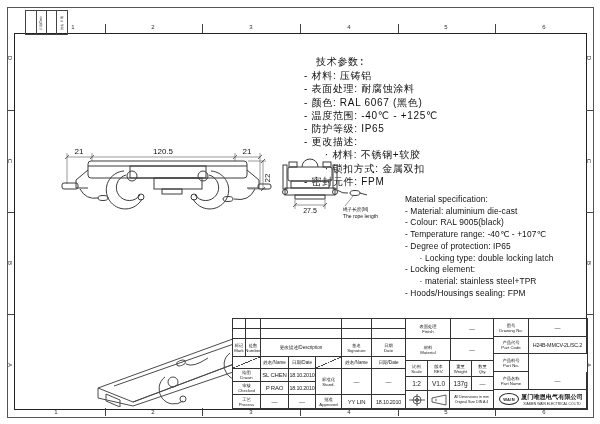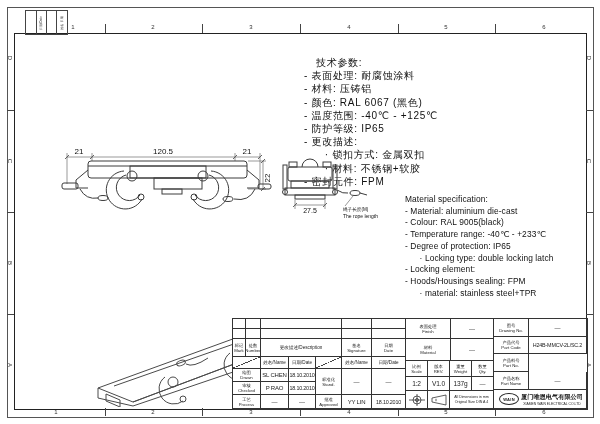--- a/index.html
+++ b/index.html
@@ -13,21 +13,21 @@
   .tick{position:absolute;background:#444;}
   .cstrip{position:absolute;left:25px;top:10px;width:41px;height:23px;border:1px solid #444;}
   .ccell{position:absolute;top:0;height:100%;border-right:1px solid #444;overflow:hidden;
          display:flex;align-items:center;justify-content:center;}
   .ccell span{transform:rotate(-90deg);font-size:3.2px;white-space:nowrap;color:#333;}
   .cnblock{position:absolute;left:304px;top:56px;width:235px;font-size:10px;letter-spacing:0.7px;
            line-height:13.2px;color:#111;}
   .enblock{position:absolute;left:405px;top:194px;width:180px;font-size:8.4px;letter-spacing:0.1px;
            line-height:11.7px;color:#111;}
   .spec-line,.spec-title{white-space:pre;}
-  .cnblock .spec-title{padding-left:12px;}
+  .cnblock .spec-title{padding-left:12px;font-family:Liberation Mono, monospace;}
   .tb{position:absolute;left:232px;top:318px;width:354px;height:90px;border:1px solid #333;background:#fff;}
   .cell{position:absolute;border-right:1px solid #333;border-bottom:1px solid #333;box-sizing:border-box;
         display:flex;align-items:center;justify-content:center;text-align:center;overflow:hidden;color:#222;}
   .lbl{font-size:4.3px;line-height:5px;white-space:pre-line;}
   .lbl2{font-size:4.6px;white-space:nowrap;}
   .val{font-size:6px;letter-spacing:-0.2px;white-space:nowrap;}
   .vbig{font-size:7.5px;}
   .diag{background:linear-gradient(to bottom right,transparent calc(50% - 0.4px),#444 calc(50% - 0.4px),#444 calc(50% + 0.4px),transparent calc(50% + 0.4px));}
   .note2{font-size:3.6px;line-height:4.6px;white-space:pre-line;}
   .logo{width:18px;height:10px;border:1px solid #222;border-radius:50%;display:flex;align-items:center;
@@ -89,41 +89,41 @@
         <span>日期/Date</span>
       </div>
     <div class="ccell" style="left:20px;width:10px"></div>
     <div class="ccell" style="left:30px;width:11px;border-right:none">
         <span>姓名 日期</span>
       </div>
   </div>
 
   <div class="cnblock">
     <div class="spec-title">技术参数:</div>
+    <div class="spec-line">- 材料: 压铸铝</div>
     <div class="spec-line">- 表面处理: 耐腐蚀涂料</div>
-    <div class="spec-line">- 材料: 压铸铝</div>
     <div class="spec-line">- 颜色: RAL 6067 (黑色)</div>
     <div class="spec-line">- 温度范围: -40℃ - +125℃</div>
     <div class="spec-line">- 防护等级: IP65</div>
     <div class="spec-line">- 更改描述:</div>
+    <div class="spec-line">      · 材料: 不锈钢+软胶</div>
     <div class="spec-line">      · 锁扣方式: 金属双扣</div>
-    <div class="spec-line">      · 材料: 不锈钢+软胶</div>
     <div class="spec-line">- 密封元件: FPM</div>
   </div>
 
   <div class="enblock">
     <div class="spec-title">Material specification:</div>
     <div class="spec-line">- Material: aluminium die-cast</div>
     <div class="spec-line">- Colour: RAL 9005(black)</div>
-    <div class="spec-line">- Temperature range: -40℃ - +233℃</div>
+    <div class="spec-line">- Temperature range: -40℃ - +107℃</div>
     <div class="spec-line">- Degree of protection: IP65</div>
     <div class="spec-line">      · Locking type: double locking latch</div>
     <div class="spec-line">- Locking element:</div>
+    <div class="spec-line">      · material: stainless steel+TPR</div>
     <div class="spec-line">- Hoods/Housings sealing: FPM</div>
-    <div class="spec-line">      · material: stainless steel+TPR</div>
   </div>
 
   <svg class="abs" style="left:58px;top:140px" width="220" height="85" viewBox="0 0 220 85">
     <g stroke="#555" stroke-width="0.6" fill="none">
       <line x1="9" y1="17" x2="202" y2="17"></line>
       <line x1="9" y1="13" x2="9" y2="44"></line>
       <line x1="34" y1="13" x2="34" y2="21"></line>
       <line x1="177" y1="13" x2="177" y2="21"></line>
       <line x1="202" y1="13" x2="202" y2="44"></line>
       <path d="M7,19 L11,15 M32,19 L36,15 M175,19 L179,15 M200,19 L204,15" stroke-width="0.9"></path>

